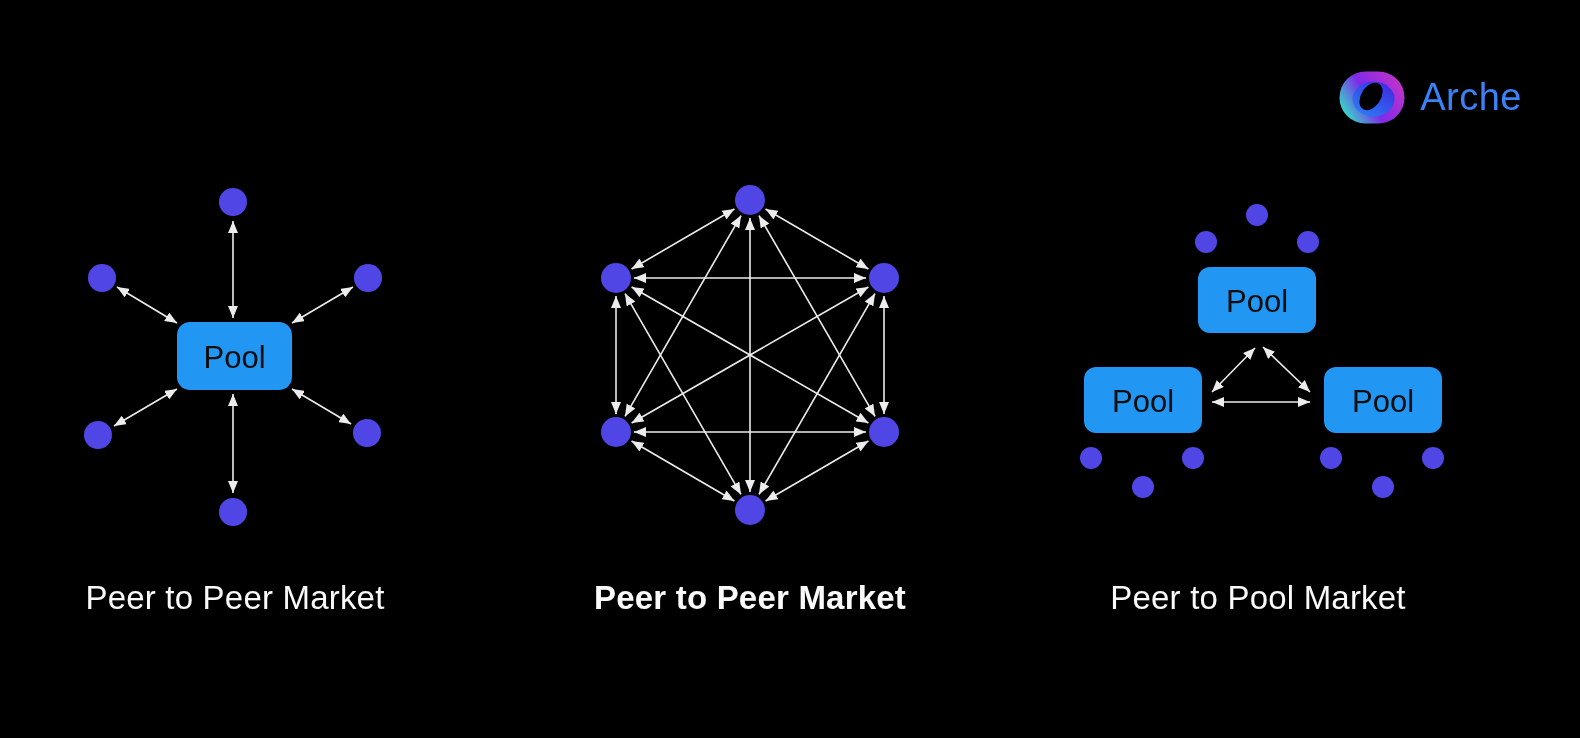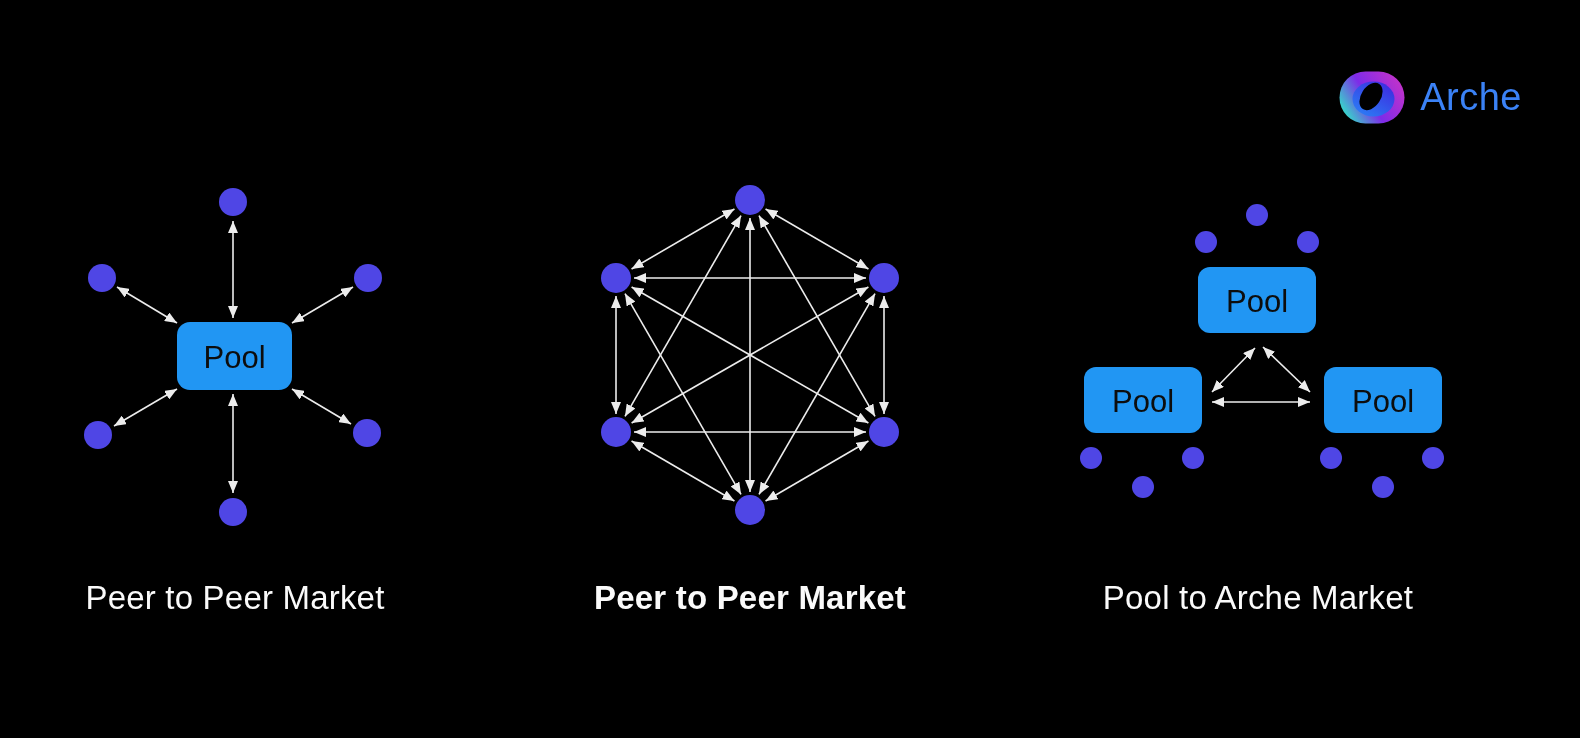--- a/index.html
+++ b/index.html
@@ -119,13 +119,13 @@
     <rect x="150" y="77" width="118" height="66" rx="12" fill="#2196F3"></rect>
     <text x="209" y="111" text-anchor="middle" dominant-baseline="central" fill="#0d0d0d" font-size="31" font-family="&quot;Liberation Sans&quot;, sans-serif">Pool</text>
     <rect x="36" y="177" width="118" height="66" rx="12" fill="#2196F3"></rect>
     <text x="95" y="211" text-anchor="middle" dominant-baseline="central" fill="#0d0d0d" font-size="31" font-family="&quot;Liberation Sans&quot;, sans-serif">Pool</text>
     <rect x="276" y="177" width="118" height="66" rx="12" fill="#2196F3"></rect>
     <text x="335" y="211" text-anchor="middle" dominant-baseline="central" fill="#0d0d0d" font-size="31" font-family="&quot;Liberation Sans&quot;, sans-serif">Pool</text>
   </svg>
 
 <div class="caption cap-1">Peer to Peer Market</div>
 <div class="caption cap-2">Peer to Peer Market</div>
-<div class="caption cap-3">Pool to Arche Market</div>
+<div class="caption cap-3">Peer to Pool Market</div>
 
 </body></html>

